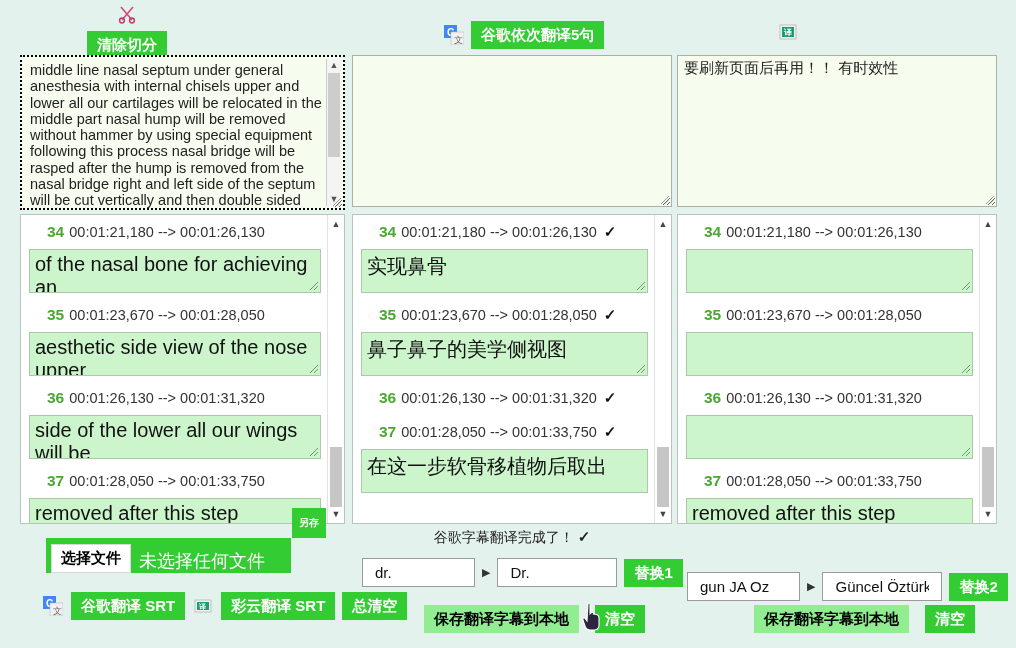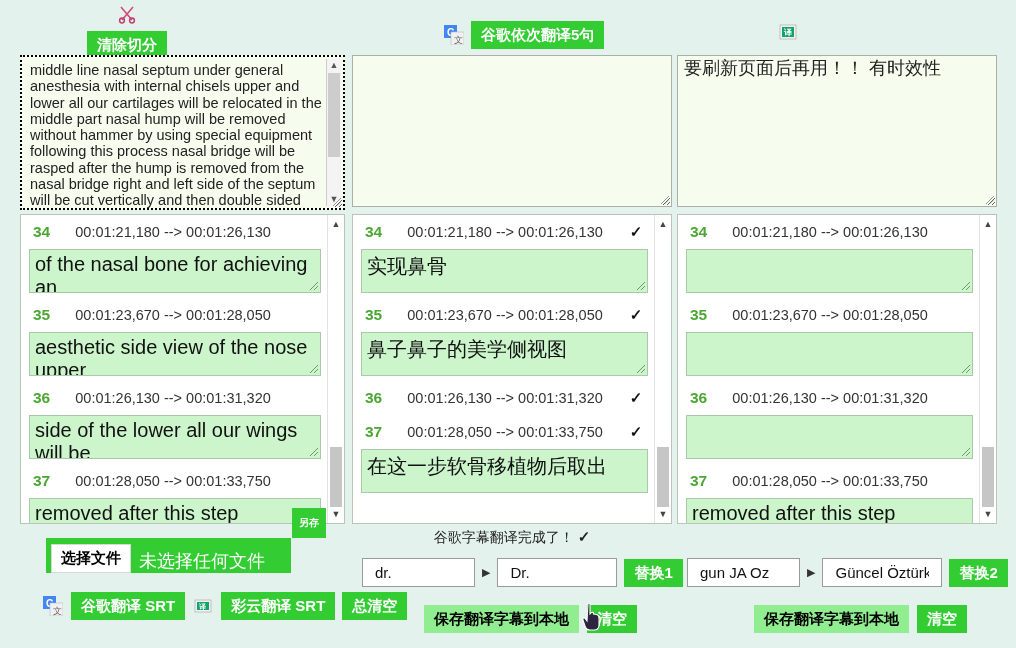--- a/index.html
+++ b/index.html
@@ -66,21 +66,21 @@
   }
   #big-left {
     left: 20px; width: 325px; height: 155px;
     border: 2px dotted #000;
     background: #f7fdee;
     padding: 5px 18px 4px 8px;
   }
   #big-left .txt { display: block; }
   #big-mid   { left: 352px; width: 320px; height: 152px; }
   #big-right { left: 677px; width: 320px; height: 152px;
-               font-size: 18px; }
+               font-size: 15px; }
 
   .tascroll {
     position: absolute;
     right: 2px; top: 2px;
     width: 15px; bottom: 2px;
     background: #f4f4f4;
     border-left: 1px solid #ccc;
   }
   .tascroll .thumb {
     position: absolute; left: 1px; right: 1px;
@@ -115,26 +115,25 @@
   .listinner {
     position: absolute;
     left: 0; top: 0; bottom: 0;
     right: 17px;
     padding: 0;
   }
   .srow { padding: 0; }
   .stime {
     height: 34px;
     display: flex; align-items: center;
-    padding-left: 12px;
+    padding-left: 26px;
     font-size: 14.5px;
     color: #333;
     background: #fff;
     white-space: nowrap;
-    gap: 20px;
   }
   .stime .num {
     color: #4aa832;
     font-weight: bold;
     font-size: 15.5px;
     margin-right: 5px;
   }
   .stime .chk {
     margin-left: 7px; color: #111; font-size: 15px; font-weight: bold;
   }
@@ -212,37 +211,37 @@
   }
   #status-mid   { left: 352px; top: 528px; }
   #status-right { left: 677px; top: 528px; }
   .status .mark { font-weight: bold; font-size: 15px; margin-left: 4px; }
 
   .replrow {
     position: absolute;
     display: flex; align-items: center; gap: 7px;
   }
   #repl-mid   { left: 362px; top: 558px; }
-  #repl-right { left: 687px; top: 558px; border-radius: 10px; }
+  #repl-right { left: 687px; top: 572px; border-radius: 10px; }
   .tinput {
     height: 29px;
     border: 1px solid #9a9a9a;
     background: #fff;
     font-size: 15px;
     padding: 2px 12px;
     color: #111;
     font-family: "Liberation Sans", sans-serif;
   }
   .tinput.w1 { width: 113px; }
   .tinput.w2 { width: 120px; }
   .arrowsep { color: #333; font-size: 11px; }
 
   .saverow {
     position: absolute;
-    display: flex; align-items: center; gap: 8px;
+    display: flex; align-items: center; gap: 16px;
   }
   #save-mid   { left: 424px; top: 605px; }
   #save-right { left: 754px; top: 605px; }
 
   .cursor-ptr {
     position: absolute;
     left: 580px; top: 602px;
     width: 22px; height: 30px;
     pointer-events: none;
   }

